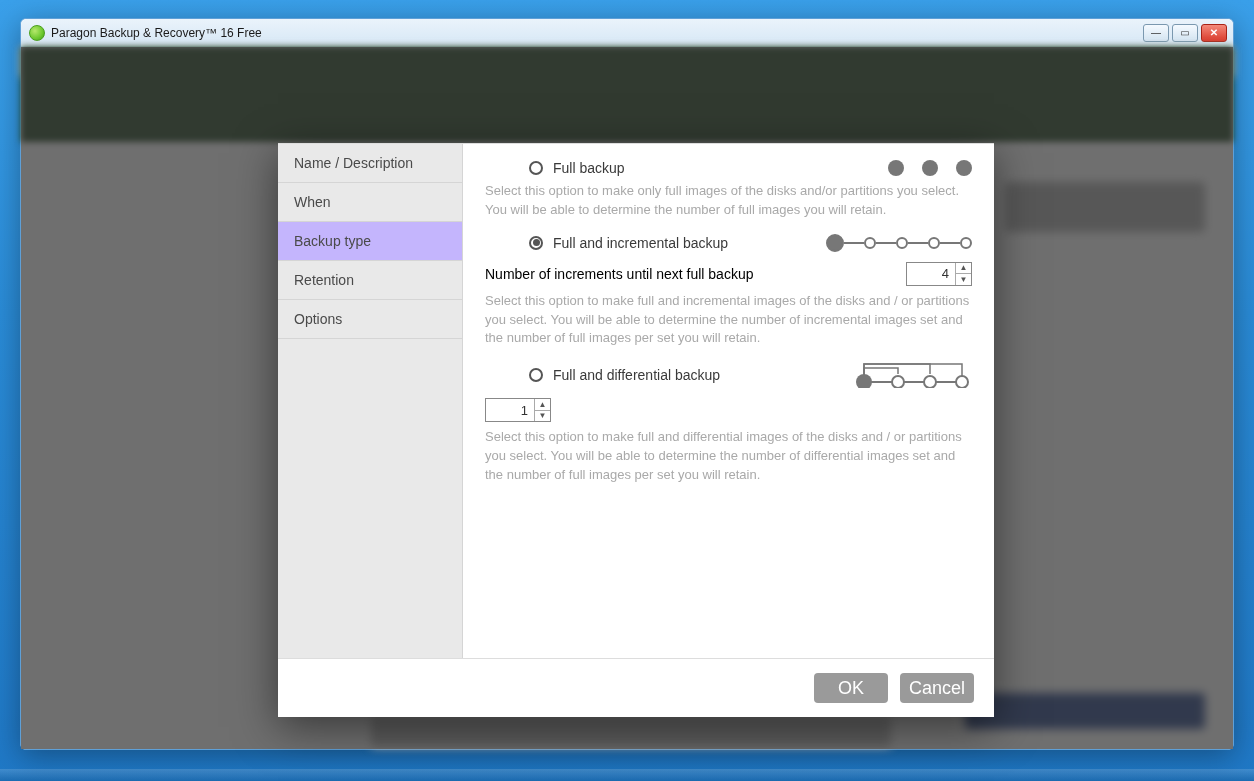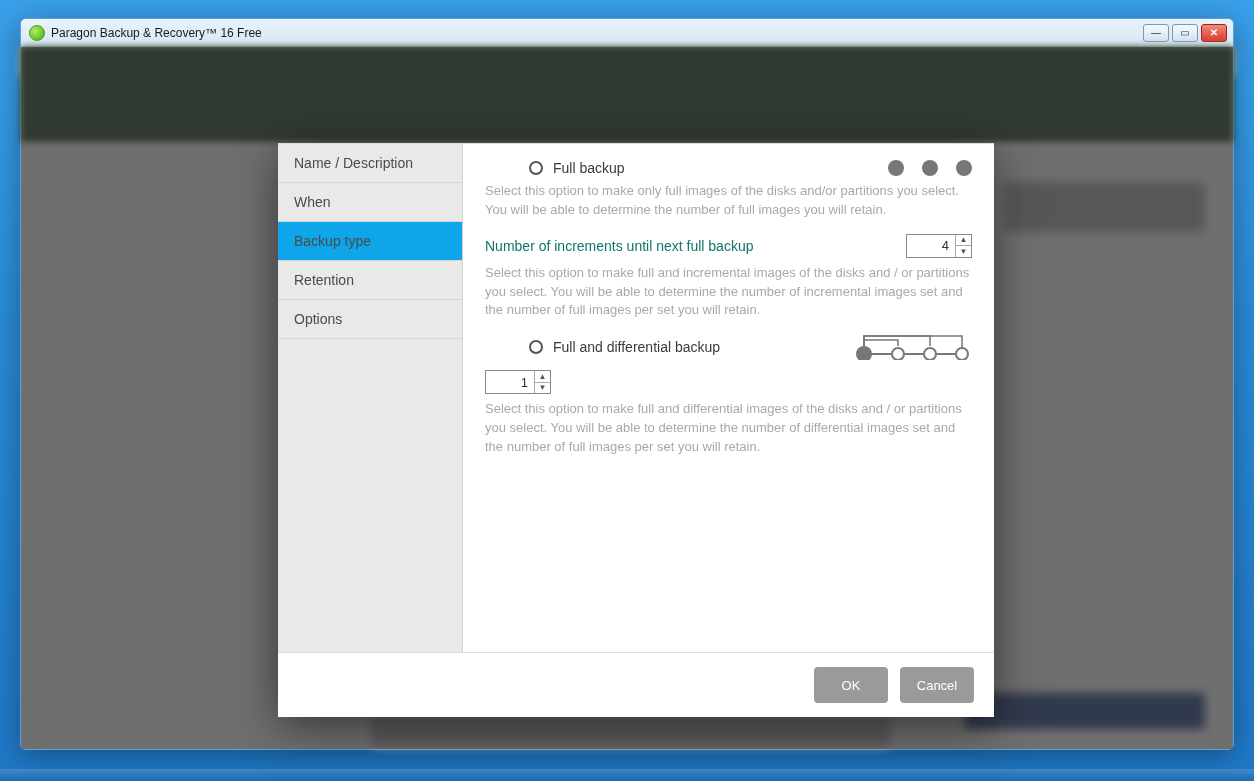--- a/index.html
+++ b/index.html
@@ -25,39 +25,39 @@
   .bg-right-panel { position:absolute; right:28px; top:135px; width:200px; height:50px; background:#aaa; border-radius:4px; filter:blur(5px);}
   .bg-bottom-tabs { position:absolute; left:350px; bottom:2px; width:520px; height:30px; background:#bbb; filter:blur(5px); border-radius:4px;}
   .bg-buttons-row { position:absolute; right:28px; bottom:20px; width:240px; height:36px; background:#233f84; filter:blur(5px); border-radius:4px;}
 
   
   .modal { position:absolute; left:257px; top:96px; width:716px; height:574px; background:#fff; box-shadow:0 10px 40px rgba(0,0,0,0.5); display:flex; flex-direction:column; }
   .modal-title { font-size:24px; font-weight:300; color:#3a3a3a; padding:22px 26px 18px; }
   .modal-body { flex:1; display:flex; border-top:1px solid #ddd; border-bottom:1px solid #ddd; overflow:hidden;}
   .modal-sidebar { width:185px; background:#e9e9e9; border-right:1px solid #d5d5d5; }
   .side-item { padding:11px 16px; font-size:14px; color:#4a4a4a; border-bottom:1px solid #d5d5d5; cursor:pointer; }
-  .side-item.selected { background:#0ea5e9; }
+  .side-item.selected { background:#c4b5fd; }
   .modal-content { flex:1; padding:16px 22px 10px; overflow:auto; }
   .section { margin-bottom:14px; }
   .radio-row { display:flex; align-items:center; justify-content:space-between; gap:18px; margin-bottom:6px;padding-left:44px; }
   .radio-ctrl { display:flex; align-items:center; gap:10px; }
   .radio-outer { width:14px; height:14px; border:2px solid #555; border-radius:50%; display:flex; align-items:center; justify-content:center; flex-shrink:0;}
   .radio-outer.checked::after { content:""; width:7px; height:7px; background:#555; border-radius:50%; }
   .radio-label { font-size:14px; color:#3a3a3a; }
   .desc { font-size:13px; color:#a9a9a9; line-height:1.45; margin:4px 0 12px; }
   .num-row { display:flex; align-items:center; justify-content:space-between; margin:10px 0 6px; }
-  .num-label { font-size:14px; color:#0f766e; }
+  .num-label { font-size:14px; color:#000000; }
   .spinner { width:66px; height:24px; border:1px solid #888; display:flex; align-items:stretch; }
   .spinner input { flex:1; border:none; text-align:right; padding:0 6px; font-size:13px; color:#333; outline:none; width:42px; }
   .spin-arrows { width:16px; display:flex; flex-direction:column; border-left:1px solid #aaa; }
   .spin-arrow { flex:1; display:flex; align-items:center; justify-content:center; font-size:8px; color:#555; cursor:pointer; }
   .spin-arrow:first-child { border-bottom:1px solid #aaa; }
 
   .modal-footer { display:flex; justify-content:flex-end; gap:12px; padding:14px 20px; }
-  .btn { min-width:74px; height:36px; border:none; border-radius:4px; background:#9a9a9a; color:#fff; font-size:13px; cursor:pointer; }
+  .btn { min-width:74px; height:30px; border:none; border-radius:4px; background:#9a9a9a; color:#fff; font-size:18px; cursor:pointer; }
 
   
   .diagram { display:flex; align-items:center; gap:0; }
   .dots3 { display:flex; gap:18px; }
   .dot-solid { width:16px; height:16px; border-radius:50%; background:#777; }
   .chain { display:flex; align-items:center; }
   .chain .node { width:12px; height:12px; border:2px solid #777; border-radius:50%; background:#fff; }
   .chain .node.big { width:18px; height:18px; background:#777; }
   .chain .link { width:20px; height:2px; background:#777; }
   .diff-diagram svg { display:block; }
@@ -119,20 +119,37 @@
               <div class="diagram dots3">
                 <div class="dot-solid"></div>
                 <div class="dot-solid"></div>
                 <div class="dot-solid"></div>
               </div>
             </div>
             <div class="desc">Select this option to make only full images of the disks and/or partitions you select. You will be able to determine the number of full images you will retain.</div>
           </div>
 
           <div class="section">
+            <div class="radio-row">
+              <div class="radio-ctrl">
+                <div class="radio-outer checked"></div>
+                <div class="radio-label">Full and incremental backup</div>
+              </div>
+              <div class="diagram chain">
+                <div class="node big"></div>
+                <div class="link"></div>
+                <div class="node"></div>
+                <div class="link"></div>
+                <div class="node"></div>
+                <div class="link"></div>
+                <div class="node"></div>
+                <div class="link"></div>
+                <div class="node"></div>
+              </div>
+            </div>
             <div class="num-row">
               <div class="num-label">Number of increments until next full backup</div>
               <div class="spinner">
                 <input type="text" value="4" style="">
                 <div class="spin-arrows">
                   <div class="spin-arrow">▲</div>
                   <div class="spin-arrow">▼</div>
                 </div>
               </div>
             </div>

